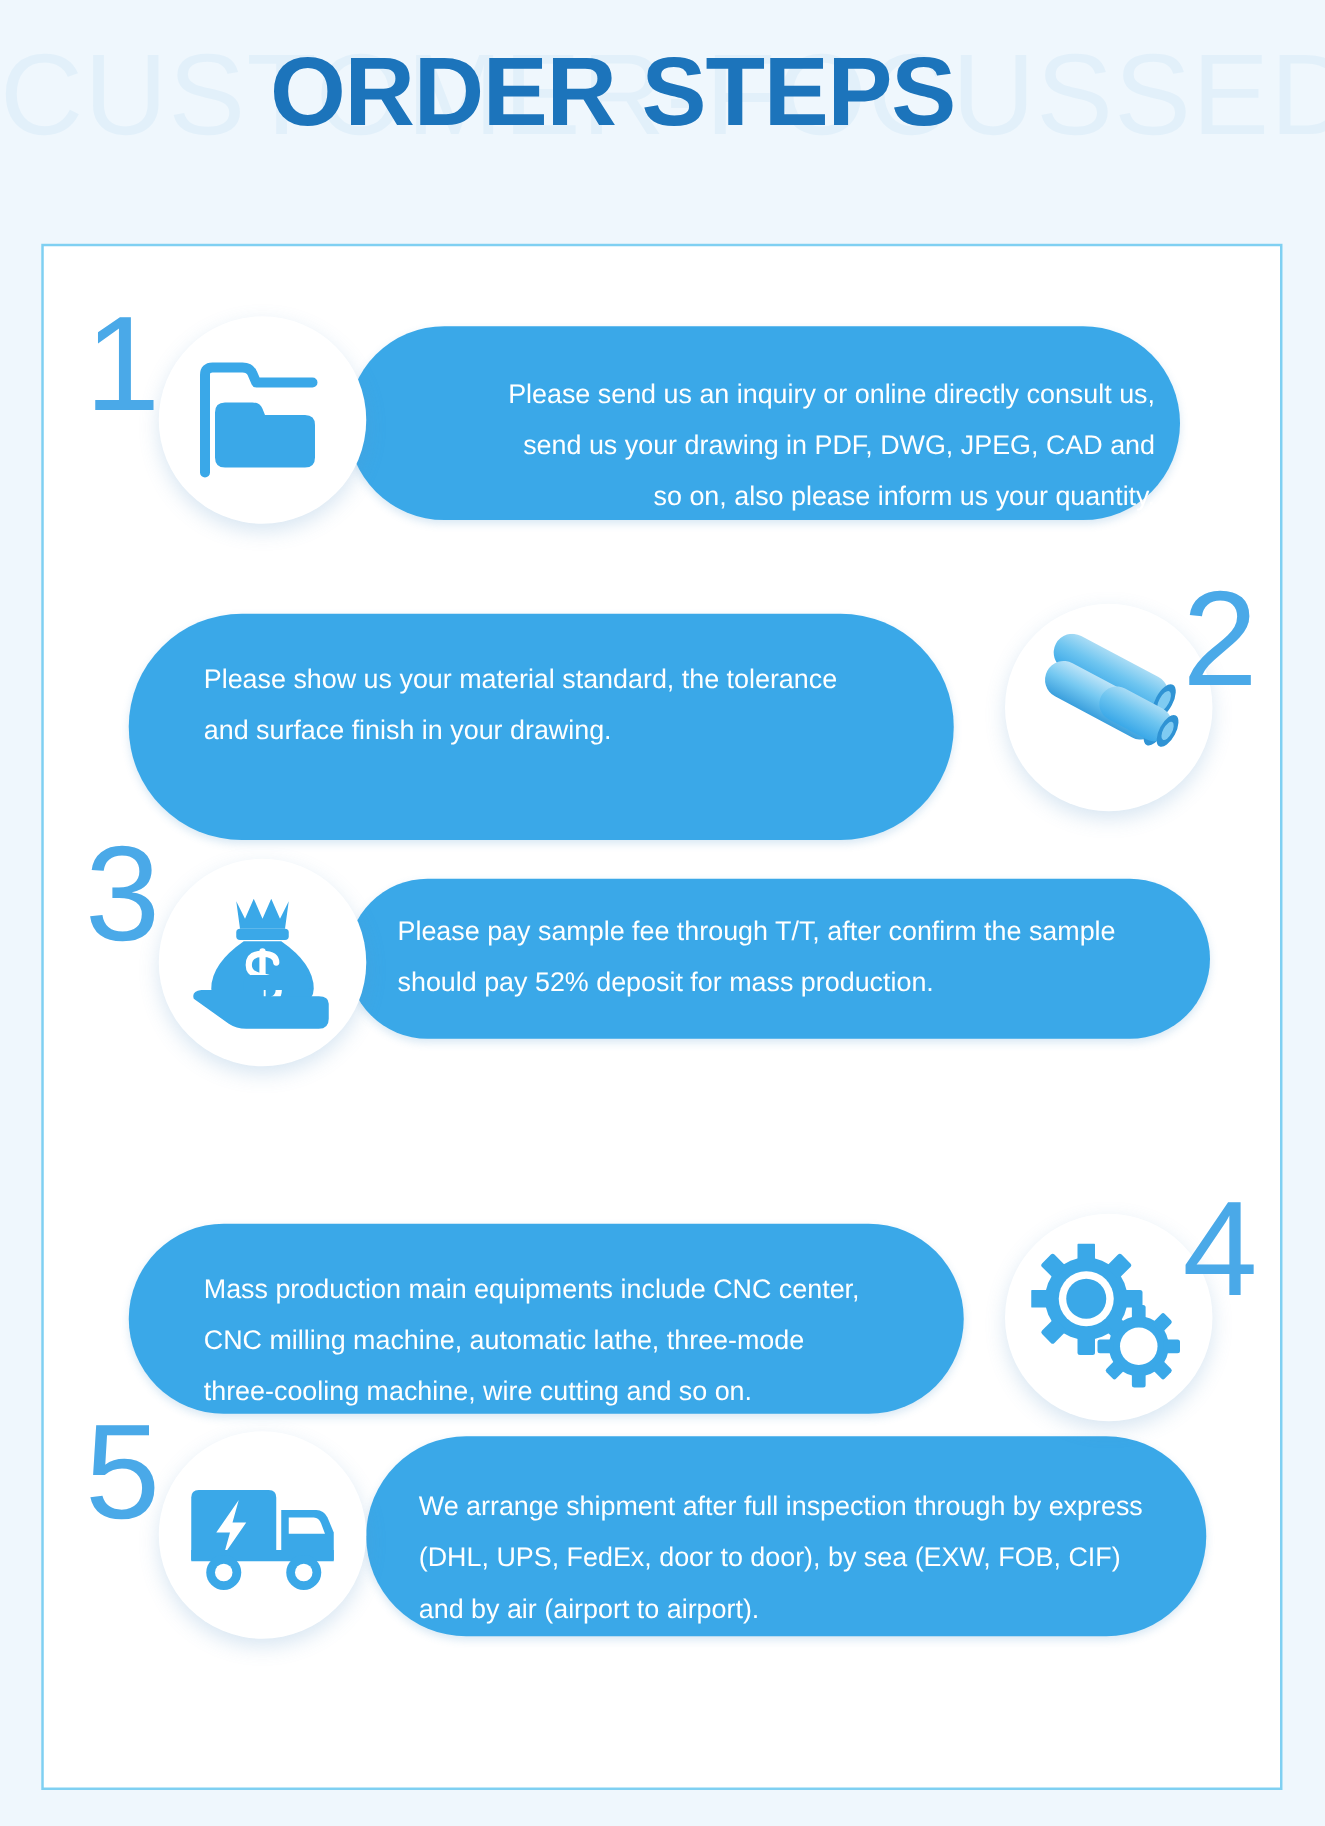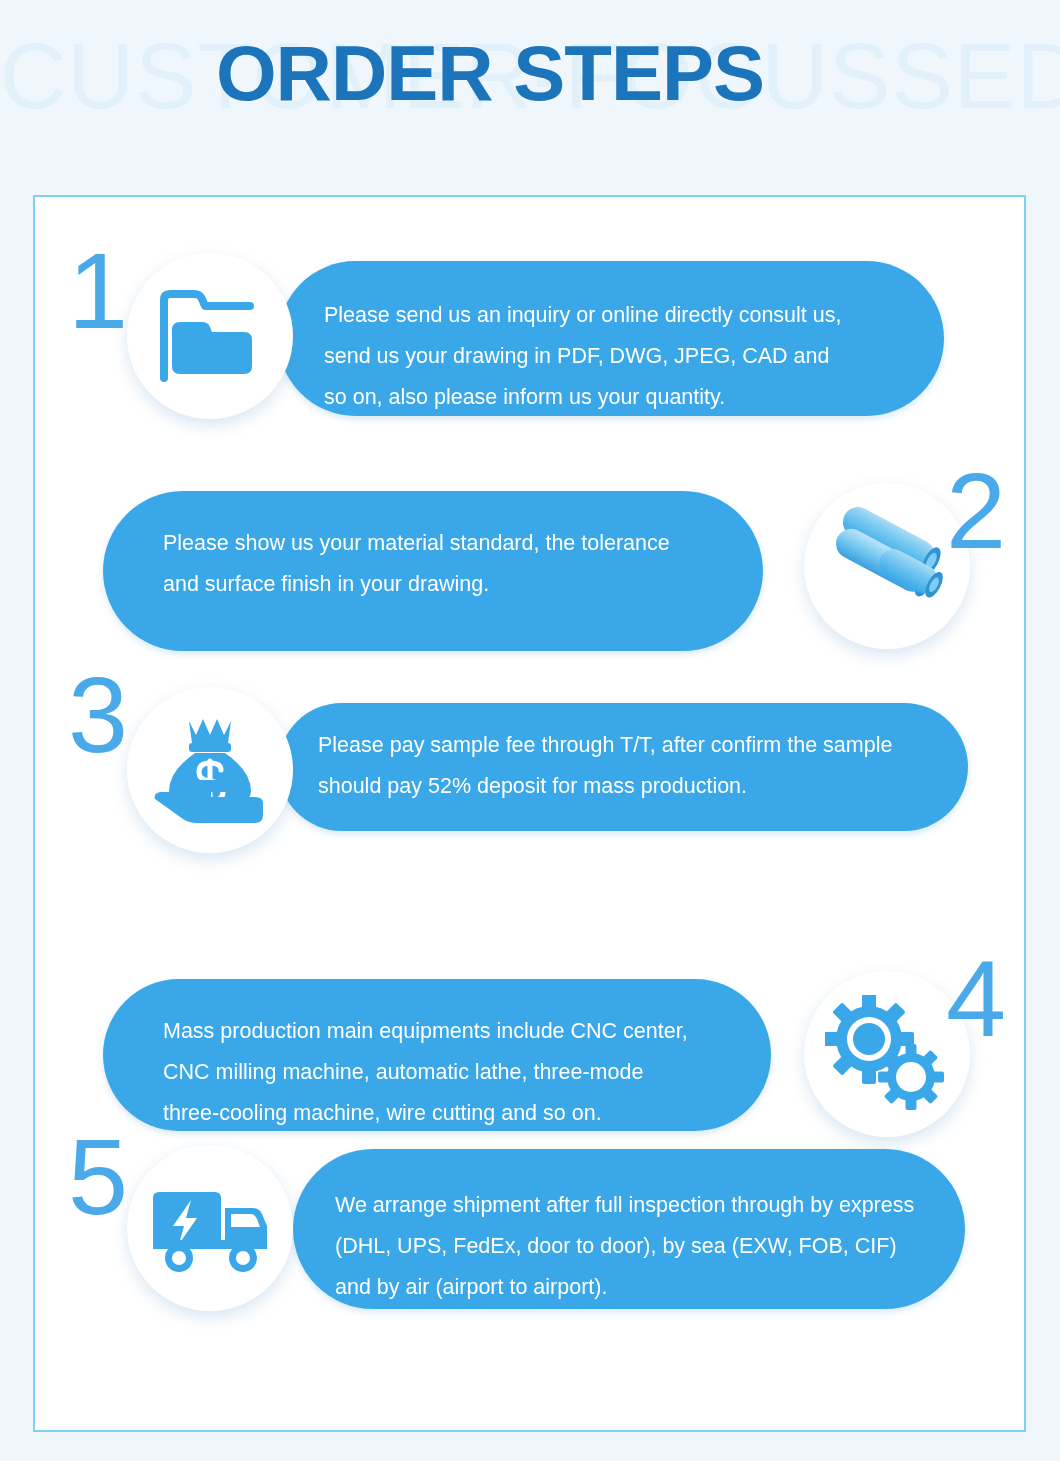--- a/index.html
+++ b/index.html
@@ -134,41 +134,41 @@
 
 <div class="title-area">
   <div class="watermark">CUSTOMER-FOCUSSED</div>
   <div class="main-title">ORDER STEPS</div>
 </div>
 
 <div class="frame">
 
   <div class="step row-left" style="top:38px;height:200px;">
     <div class="pill" style="left:243px; top:26px; width:666px; height:155px;">
-      <div class="pill-text" style="left:46px; top:34px; width:600px;">Please send us an inquiry or online directly consult us,
+      <div class="pill-text" style="left:46px; top:34px; width:600px;text-align:right;">Please send us an inquiry or online directly consult us,
 send us your drawing in PDF, DWG, JPEG, CAD and
 so on, also please inform us your quantity.</div>
     </div>
 
     <div class="numeral" style="top:2px;">1</div>
 
     <div class="badge" style="top:18px;">
       <div class="badge-inner">
         <span>
           <svg class="icon" width="112" height="100" viewBox="0 0 112 100" fill="none">
             <path d="M10 92 L10 14 Q10 8 16 8 L40 8 Q46 8 48 13 L51 20 L96 20" stroke="#3aa8e8" stroke-width="8" stroke-linecap="round" stroke-linejoin="round" fill="none"></path>
             <path d="M26 88 Q18 88 18 80 L18 44 Q18 36 26 36 L48 36 Q54 36 56 41 L58 46 L90 46 Q98 46 98 54 L98 80 Q98 88 90 88 Z" fill="#3aa8e8"></path>
           </svg>
         </span>
       </div>
     </div>
   </div>
 
   <div class="step row-right" style="top:272px;height:190px;">
-    <div class="pill" style="left:68px; top:22px; width:660px; height:160px;">
+    <div class="pill" style="left:68px; top:22px; width:660px; height:181px;">
       <div class="pill-text" style="left:60px; top:32px; width:570px;">Please show us your material standard, the tolerance
 and surface finish in your drawing.</div>
     </div>
 
     <div class="numeral" style="top:-12px;">2</div>
 
     <div class="badge" style="top:14px;">
       <div class="badge-inner">
         <span>
           <svg class="icon" width="128" height="118" viewBox="0 0 128 118">

